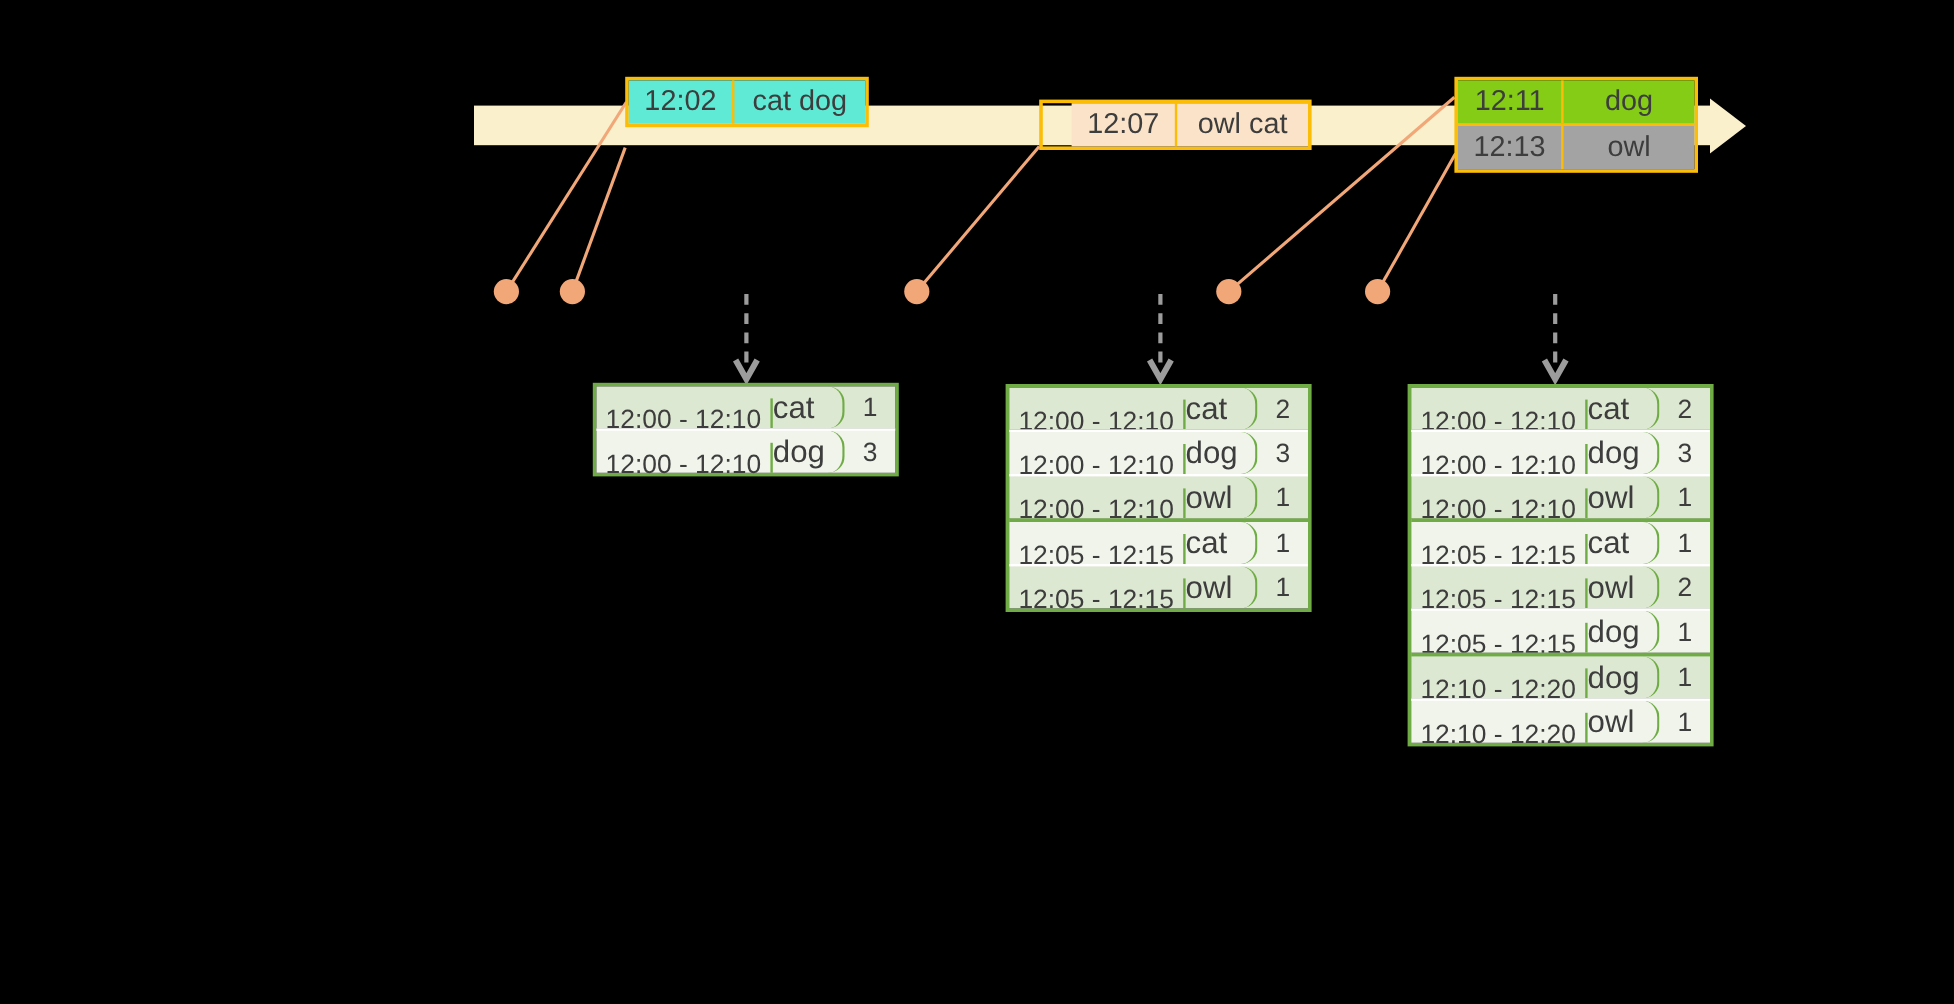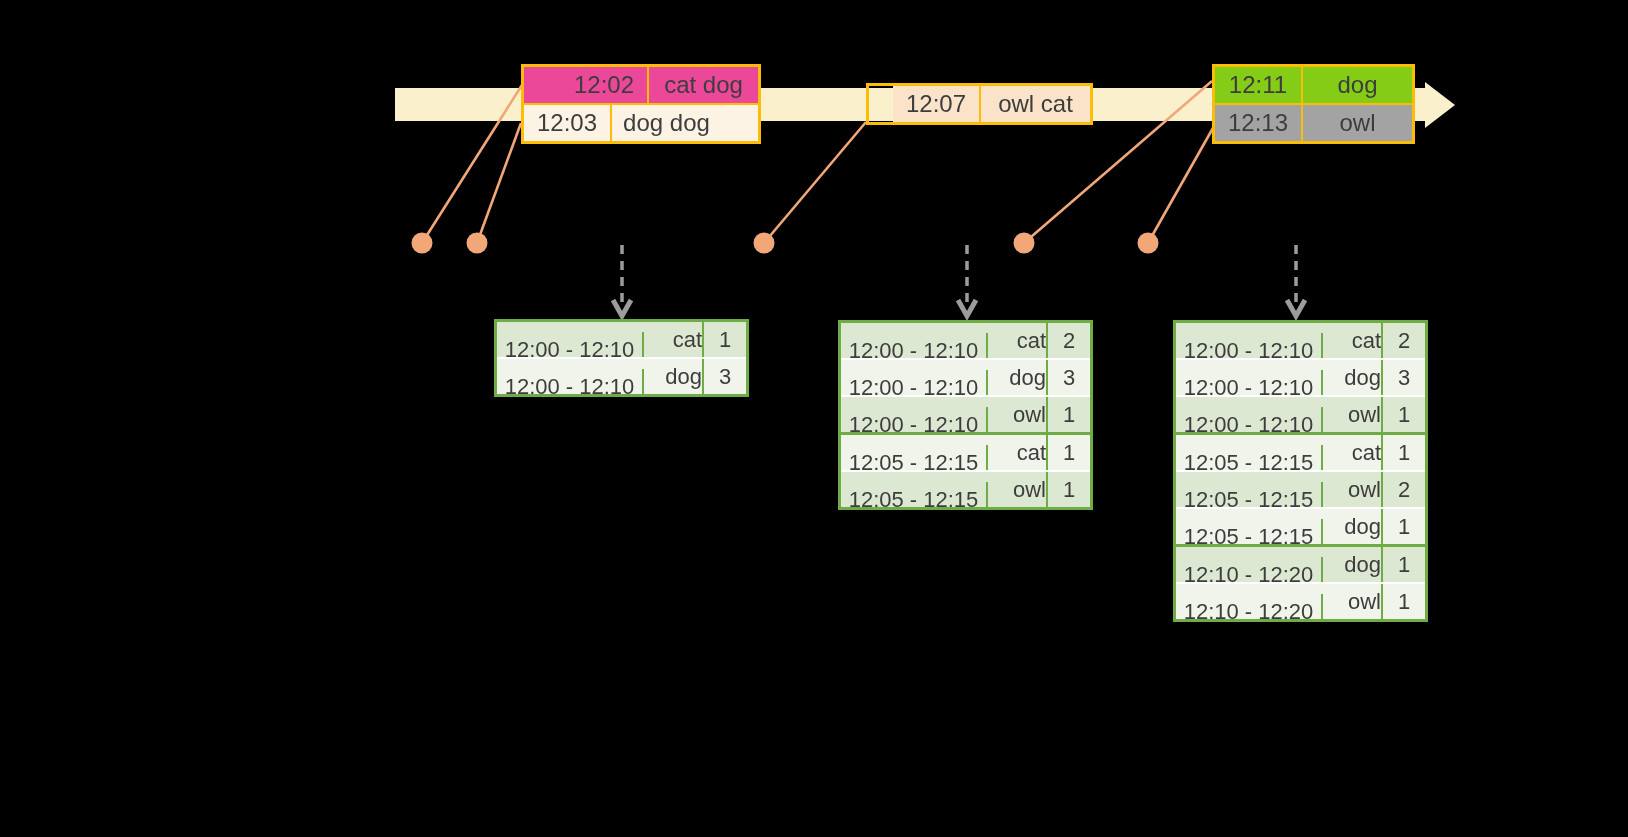--- a/index.html
+++ b/index.html
@@ -19,21 +19,21 @@
   .erow{display:flex;height:36px;line-height:36px;}
   .erow.sep{border-top:2px solid var(--gold);}
   .ecell-time{width:86px;text-align:center;border-right:2px solid var(--gold);font-size:24px;}
   .ecell-words{width:109px;text-align:center;font-size:24px;}
   
   .rtable{position:absolute;border:3px solid var(--green);display:flex;flex-direction:column;}
   .rrow{display:flex;height:35px;line-height:35px;}
   .rrow.row-sep{border-top:2px solid #ffffff;}
   .rrow.group-sep{border-top:3px solid var(--green);}
   .rcell-window{width:145px;text-align:center;border-right:2px solid var(--green);font-size:22px;margin-top:10px;}
-  .rcell-word{width:58px;text-align:right;border-right:2px solid var(--green);font-size:22px;}
+  .rcell-word{width:58px;text-align:left;border-right:2px solid var(--green);font-size:26px;border-radius:14px;}
   .rcell-count{width:42px;text-align:center;font-size:22px;}
 </style>
 </head>
 <body>
 
 <div id="canvas" style="--bg: #000000; --band: #FBF0CC; --gold: #FBBD08; --green: #6FAC45; --text: #3D3D3D;">
   <div class="band"></div>
   <div class="band-head"></div>
   <svg id="connectors" width="1628" height="837">
       <line x1="422" y1="243" x2="522" y2="85" stroke="#F1A778" stroke-width="2.6"></line>
@@ -48,27 +48,23 @@
       <circle cx="1148" cy="243" r="10.5" fill="#F1A778"></circle>
       <line x1="622" y1="245" x2="622" y2="303" stroke="#9C9C9C" stroke-width="3.5" stroke-dasharray="9 7"></line>
       <path d="M 613 300 L 622 316 L 631 300" stroke="#9C9C9C" stroke-width="5" fill="none"></path>
       <line x1="967" y1="245" x2="967" y2="303" stroke="#9C9C9C" stroke-width="3.5" stroke-dasharray="9 7"></line>
       <path d="M 958 300 L 967 316 L 976 300" stroke="#9C9C9C" stroke-width="5" fill="none"></path>
       <line x1="1296" y1="245" x2="1296" y2="303" stroke="#9C9C9C" stroke-width="3.5" stroke-dasharray="9 7"></line>
       <path d="M 1287 300 L 1296 316 L 1305 300" stroke="#9C9C9C" stroke-width="5" fill="none"></path>
     </svg>
 
 <div class="etable" style="left: 521px; top: 64px;">
-      <div class="erow" style="background: #ec4899; padding-left: 37px;">
+      <div class="erow" style="background: #5eead4;">
         <div class="ecell-time">12:02</div>
         <div class="ecell-words">cat dog</div>
-      </div>
-      <div class="erow sep" style="background: rgb(253, 243, 228);">
-        <div class="ecell-time">12:03</div>
-        <div class="ecell-words">dog dog</div>
       </div>
     </div>
     <div class="etable" style="left: 866px; top: 83px;">
       <div class="erow" style="background: rgb(250, 227, 200); margin-left: 24px;">
         <div class="ecell-time">12:07</div>
         <div class="ecell-words">owl cat</div>
       </div>
     </div>
     <div class="etable" style="left: 1212px; top: 64px;">
       <div class="erow" style="background: #84cc16;">

